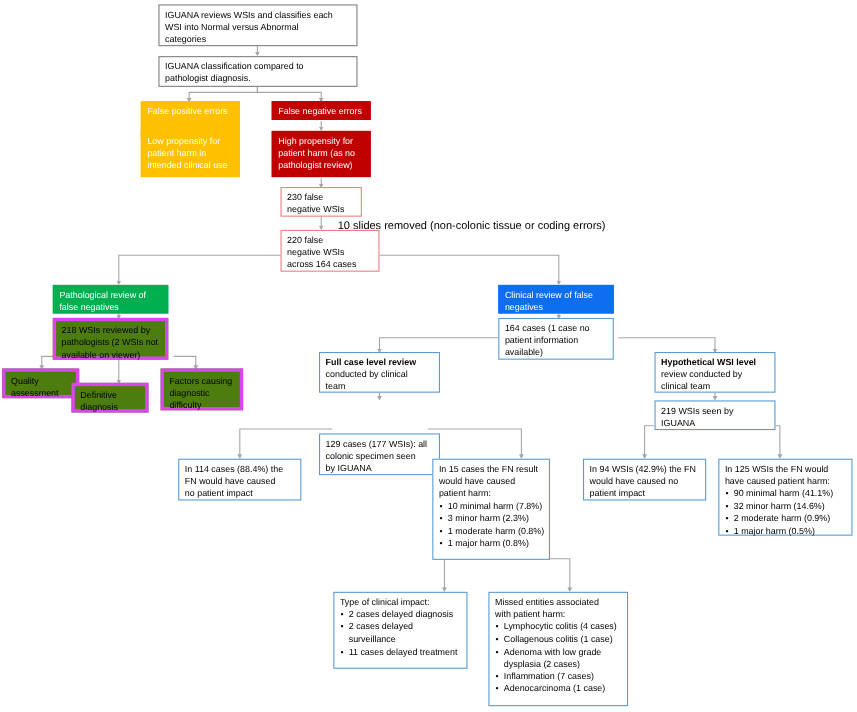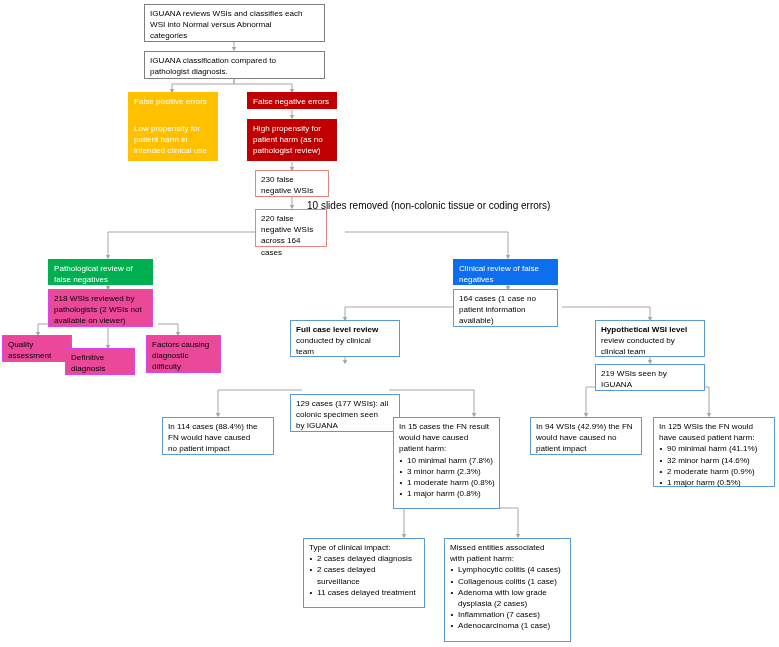--- a/index.html
+++ b/index.html
@@ -37,21 +37,21 @@
     left:0.5px;
     top:0;
     font-size:8px;
   }
   
   .grey{border:1px solid #7f7f7f;background:#ffffff;color:#000;}
   .orange{background:#ffc000;border:1px solid #ffc000;color:#ffffff;}
   .red{background:#c00000;border:1px solid #c00000;color:#ffffff;}
   .redline{background:#ffffff;border:1px solid #e8827f;color:#000;}
   .greenfill{background:#00b050;border:1px solid #00b050;color:#ffffff;}
-  .greenline{background:#ec4899;border:1px solid #d946ef;color:#000;}
+  .greenline{background:#4d7c0f;border:3px solid #d946ef;color:#000;}
   .bluefill{background:#0d6ff0;border:1px solid #0d6ff0;color:#ffffff;}
   .blueline{background:#ffffff;border:1px solid #5b9bd5;color:#000;}
   .annot{
     position:absolute;
     font-size:10px;
     line-height:11px;
     color:#000;
     background:transparent;
     white-space:nowrap;
   }
@@ -142,21 +142,21 @@
     <span class="ln">intended clinical use</span>
   </div>
 
   <div class="node redline" style="left:255px;top:170px;width:74px;height:27px;">
     <span class="ln">230 false</span>
     <span class="ln">negative WSIs</span>
   </div>
 
   <div class="annot" style="left:307px;top:200px;">10 slides removed (non-colonic tissue or coding errors)</div>
 
-  <div class="node redline" style="left:255px;top:209px;width:72px;height:38px;">
+  <div class="node redline" style="left:255px;top:209px;width:90px;height:38px;">
     <span class="ln">220 false</span>
     <span class="ln">negative WSIs</span>
     <span class="ln">across 164 cases</span>
   </div>
 
   <div class="node greenfill" style="left:48px;top:259px;width:105px;height:26px;">
     <span class="ln">Pathological review of</span>
     <span class="ln">false negatives</span>
   </div>
 

